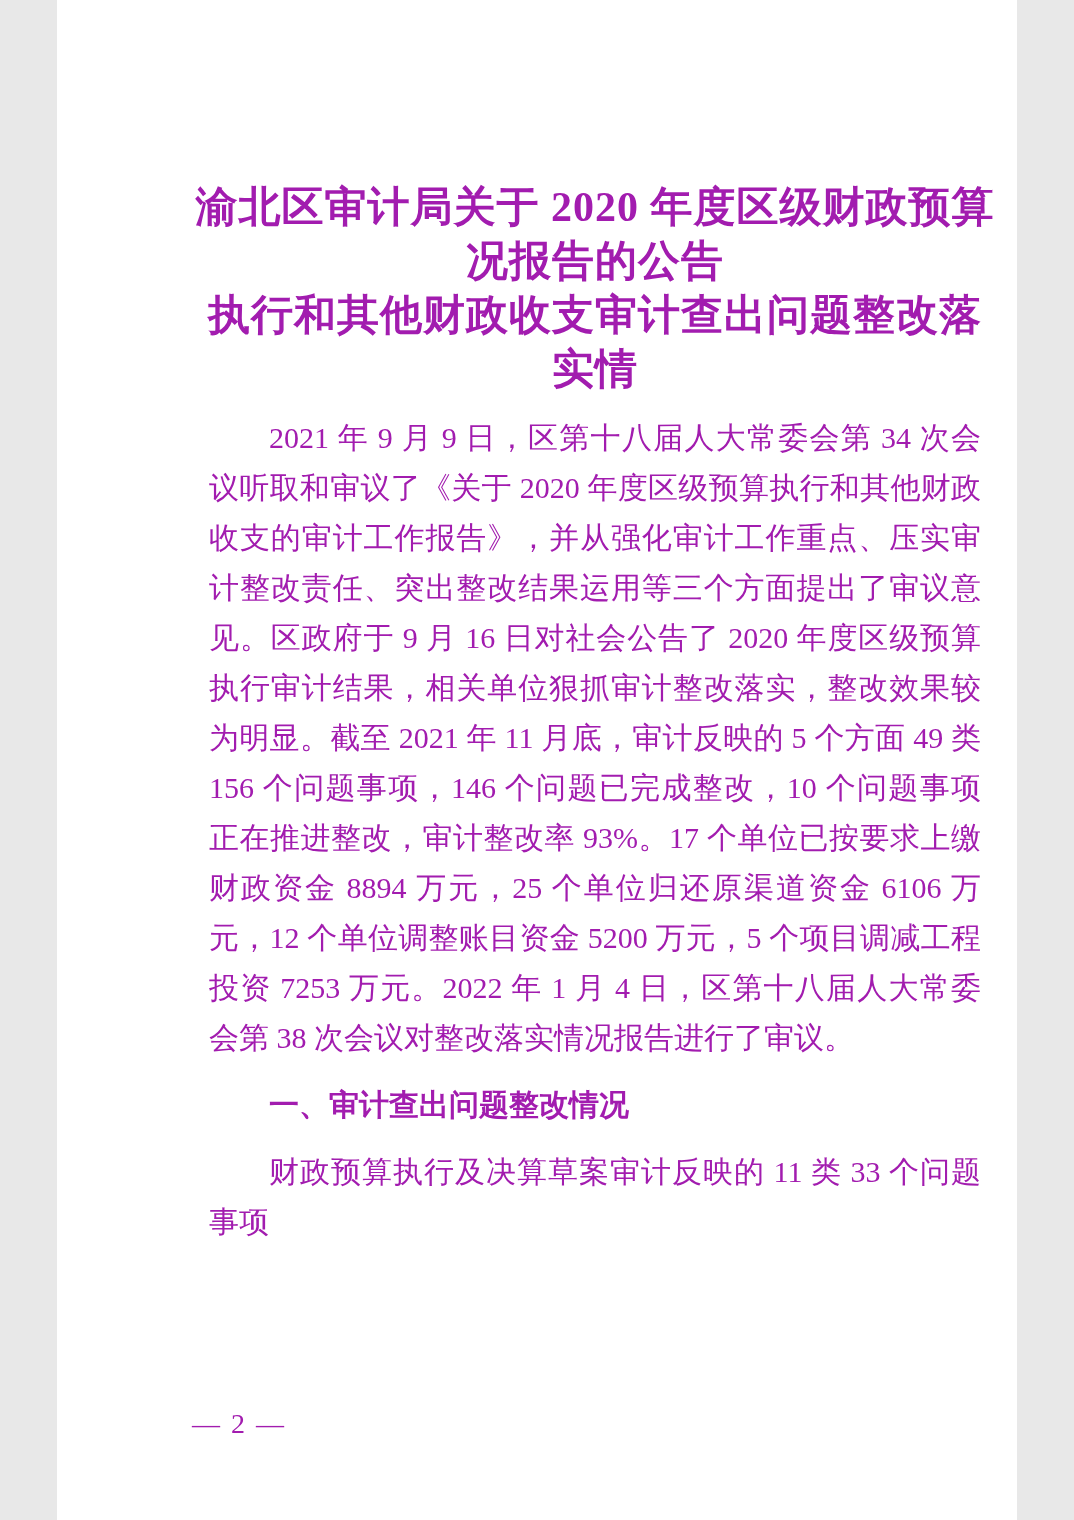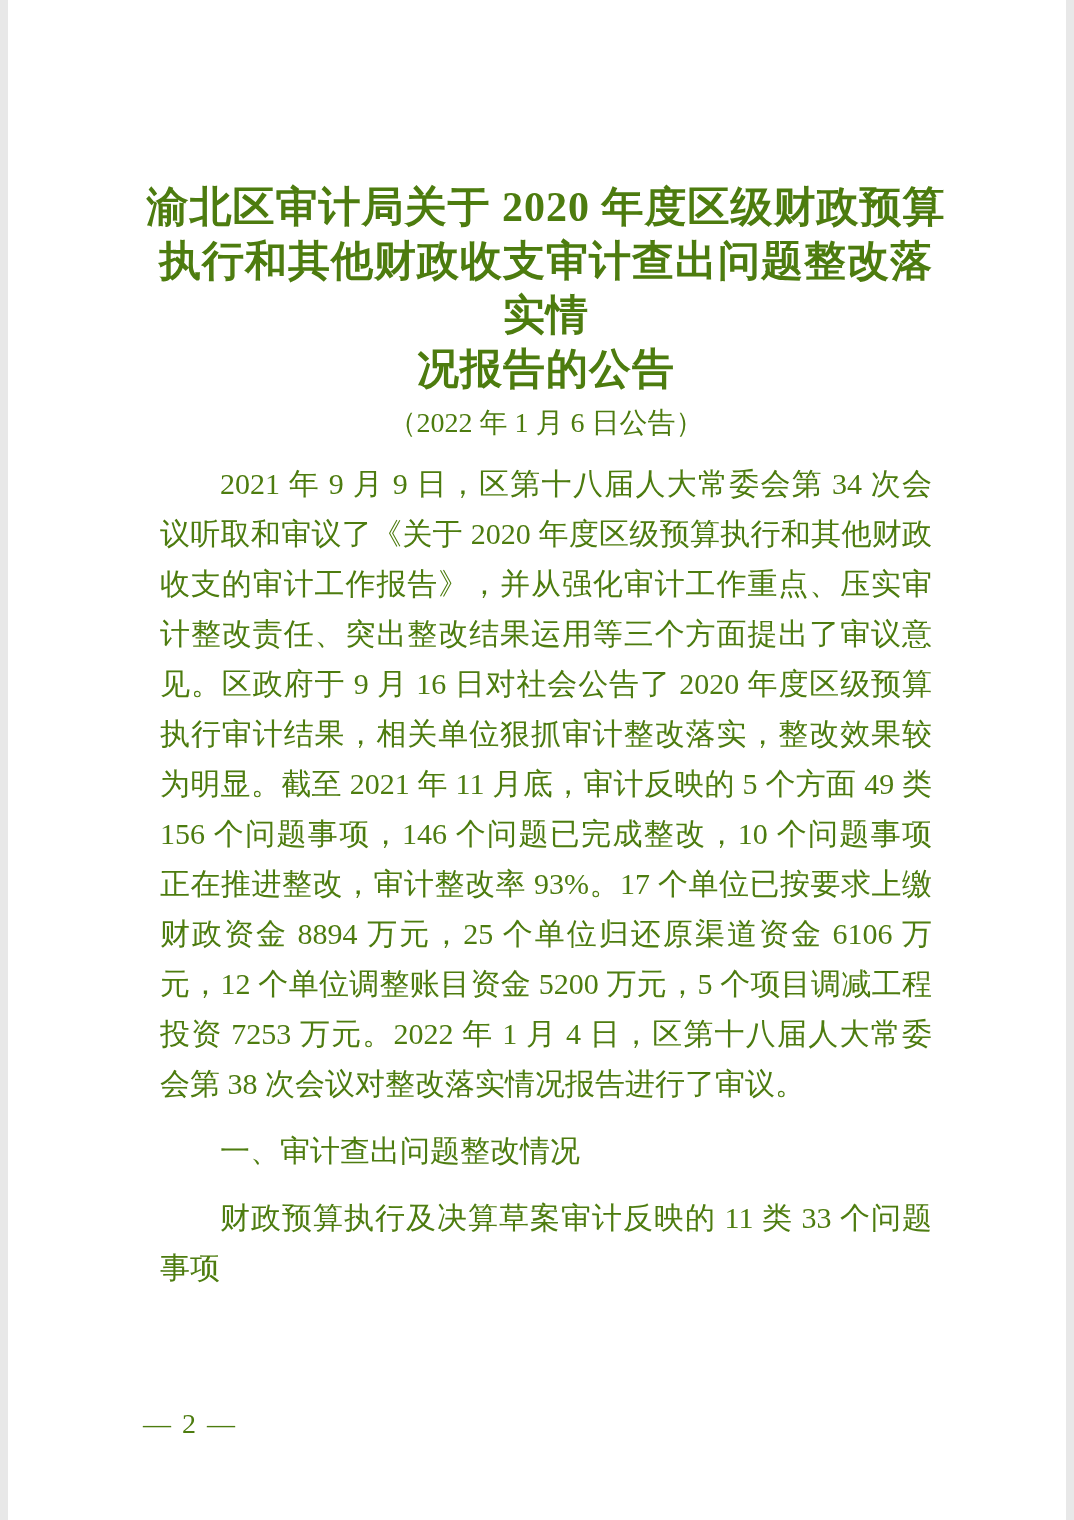--- a/index.html
+++ b/index.html
@@ -1,23 +1,23 @@
 <!DOCTYPE html>
 <html><head>
 <meta charset="utf-8">
 <style>
   * { box-sizing: border-box; }
   html, body { margin: 0; padding: 0; background: #e8e8e8; }
   .page {
     position: relative;
-    width: 1058px;
+    width: 960px;
     height: 1520px;
     margin: 0 auto;
     background: #ffffff;
-    color: #4d7c0f;
+    color: #a21caf;
     font-family: "Liberation Serif", serif;
     overflow: hidden;
   }
   .content {
     position: absolute;
     left: 135px;
     top: 180px;
     width: 806px;
   }
   .doc-title {
@@ -39,21 +39,21 @@
     line-height: 50px;
     text-align: justify;
   }
   .doc-body p {
     margin: 17px;
     padding: 0;
     text-indent: 2em;
   }
   .section-heading {
     font-family: "Liberation Sans", sans-serif;
-    font-weight: normal;
+    font-weight: bold;
   }
   .subsection-heading {
     font-weight: bold;
     font-style: italic;
   }
   .page-number {
     position: absolute;
     left: 135px;
     top: 1404px;
     font-size: 28px;
@@ -62,25 +62,24 @@
   }
 </style>
 </head>
 <body>
 
 <div class="page">
   <div class="content">
 
     <div class="doc-title">
       <div>渝北区审计局关于 2020 年度区级财政预算</div>
+      <div>况报告的公告</div>
       <div>执行和其他财政收支审计查出问题整改落实情</div>
-      <div>况报告的公告</div>
     </div>
 
-    <div class="doc-subtitle">（2022 年 1 月 6 日公告）</div>
 
     <div class="doc-body">
       <p>2021 年 9 月 9 日，区第十八届人大常委会第 34 次会议听取和审议了《关于 2020 年度区级预算执行和其他财政收支的审计工作报告》，并从强化审计工作重点、压实审计整改责任、突出整改结果运用等三个方面提出了审议意见。区政府于 9 月 16 日对社会公告了 2020 年度区级预算执行审计结果，相关单位狠抓审计整改落实，整改效果较为明显。截至 2021 年 11 月底，审计反映的 5 个方面 49 类 156 个问题事项，146 个问题已完成整改，10 个问题事项正在推进整改，审计整改率 93%。17 个单位已按要求上缴财政资金 8894 万元，25 个单位归还原渠道资金 6106 万元，12 个单位调整账目资金 5200 万元，5 个项目调减工程投资 7253 万元。2022 年 1 月 4 日，区第十八届人大常委会第 38 次会议对整改落实情况报告进行了审议。</p>
       <p class="section-heading">一、审计查出问题整改情况</p>
       <p>财政预算执行及决算草案审计反映的 11 类 33 个问题事项</p>
     </div>
 
   </div>
 
   <div class="page-number">— 2 —</div>

